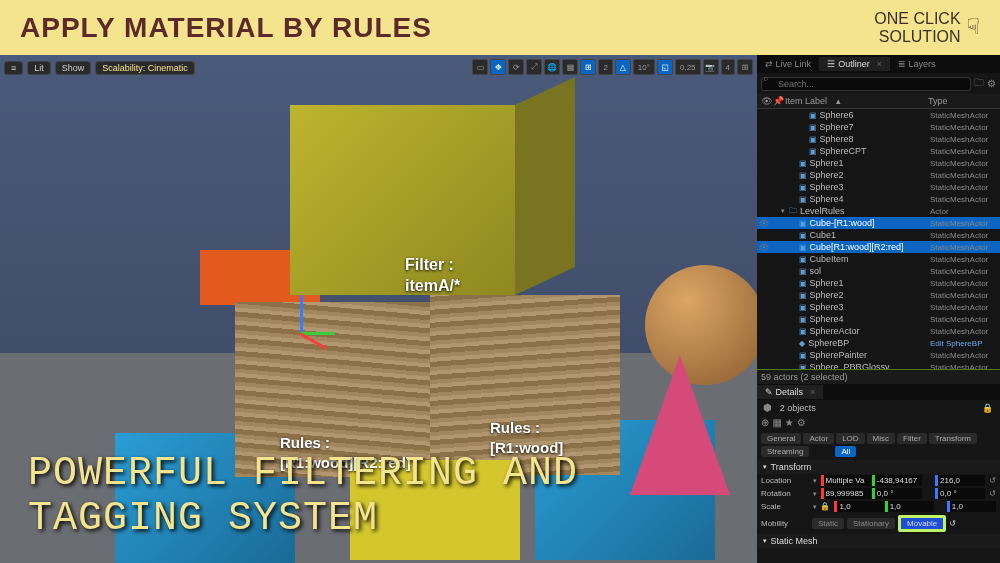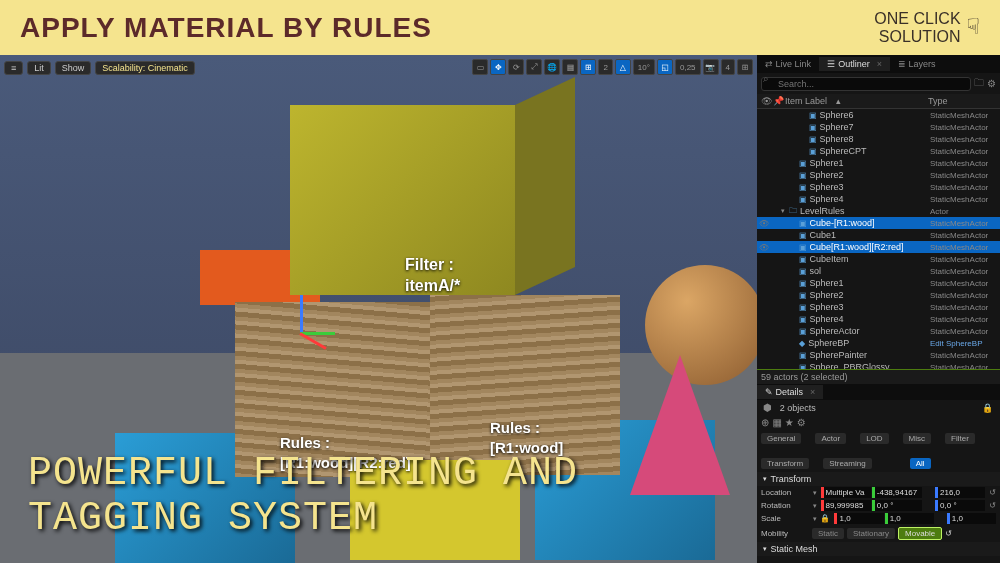--- a/index.html
+++ b/index.html
@@ -80,42 +80,42 @@
 .tree-row .type.link { color: #6aa8e8; }
 
 .outliner-footer { background: #1a1a1a; padding: 2px 4px; color: #999; font-size: 9px; border-top: 1px solid #4d7c0f; }
 
 
 .details-tabs { display: flex; background: #0d0d0d; height: 16px; align-items: center; font-size: 9px; }
 .details-header { display: flex; align-items: center; padding: 2px 6px; background: #151515; color: #bbb; }
 .details-header .obj-icon { margin-right: 8px; font-size: 10px; color: #888; }
 .details-header .lock { margin-left: auto; color: #888; }
 
-.detail-cats { display: flex; flex-wrap: wrap; gap: 14px; padding: 3px 4px; background: #151515; }
+.detail-cats { display: flex; flex-wrap: wrap; gap: 2px; padding: 3px 4px; background: #151515; }
 .detail-cat { background: #2a2a2a; color: #aaa; font-size: 8px; padding: 1px 6px; border-radius: 2px; cursor: pointer; }
 .detail-cat.active { background: #0a66c2; color: #fff; margin-left: 24px; }
 
 .section-header { background: #1a1a1a; padding: 2px 6px; color: #ddd; font-size: 9px; display: flex; align-items: center; gap: 4px; cursor: pointer; }
 .section-header .arrow { font-size: 7px; }
 
 .transform-row { display: flex; align-items: center; padding: 1px 4px; gap: 4px; font-size: 8px; }
 .transform-row .tlabel { width: 48px; color: #bbb; }
 .transform-row .dd { font-size: 7px; color: #888; }
 .transform-row .vals { display: flex; gap: 1px; flex: 1; }
 .transform-row .val { flex: 1; background: #0a0a0a; border-left: 3px solid; padding: 1px 2px; color: #ddd; font-size: 8px; min-width: 0; overflow: hidden; white-space: nowrap; }
 .transform-row .val.x { border-color: #ff3a3a; }
 .transform-row .val.y { border-color: #3acc3a; }
 .transform-row .val.z { border-color: #3a7aff; margin-left: 12px; }
 .transform-row .reset { color: #888; font-size: 8px; cursor: pointer; }
 .transform-row .lock-sm { color: #888; font-size: 8px; }
 
 .mobility-row { display: flex; align-items: center; padding: 2px 4px; gap: 3px; font-size: 8px; }
 .mobility-row .tlabel { width: 48px; color: #bbb; }
 .mobility-row .opt { background: #2a2a2a; color: #888; padding: 1px 6px; border-radius: 2px; cursor: pointer; font-size: 8px; }
-.mobility-row .opt.active { background: #4d7c0f; color: #ddd; border: 1px solid #bef264; }
+.mobility-row .opt.active { background: #1d4ed8; color: #ddd; border: 3px solid #bef264; }
 
 
 ::-webkit-scrollbar { width: 6px; }
 ::-webkit-scrollbar-track { background: #0d0d0d; }
 ::-webkit-scrollbar-thumb { background: #3a3a3a; }
 </style>
 </head>
 <body>
 
 <div class="banner">

